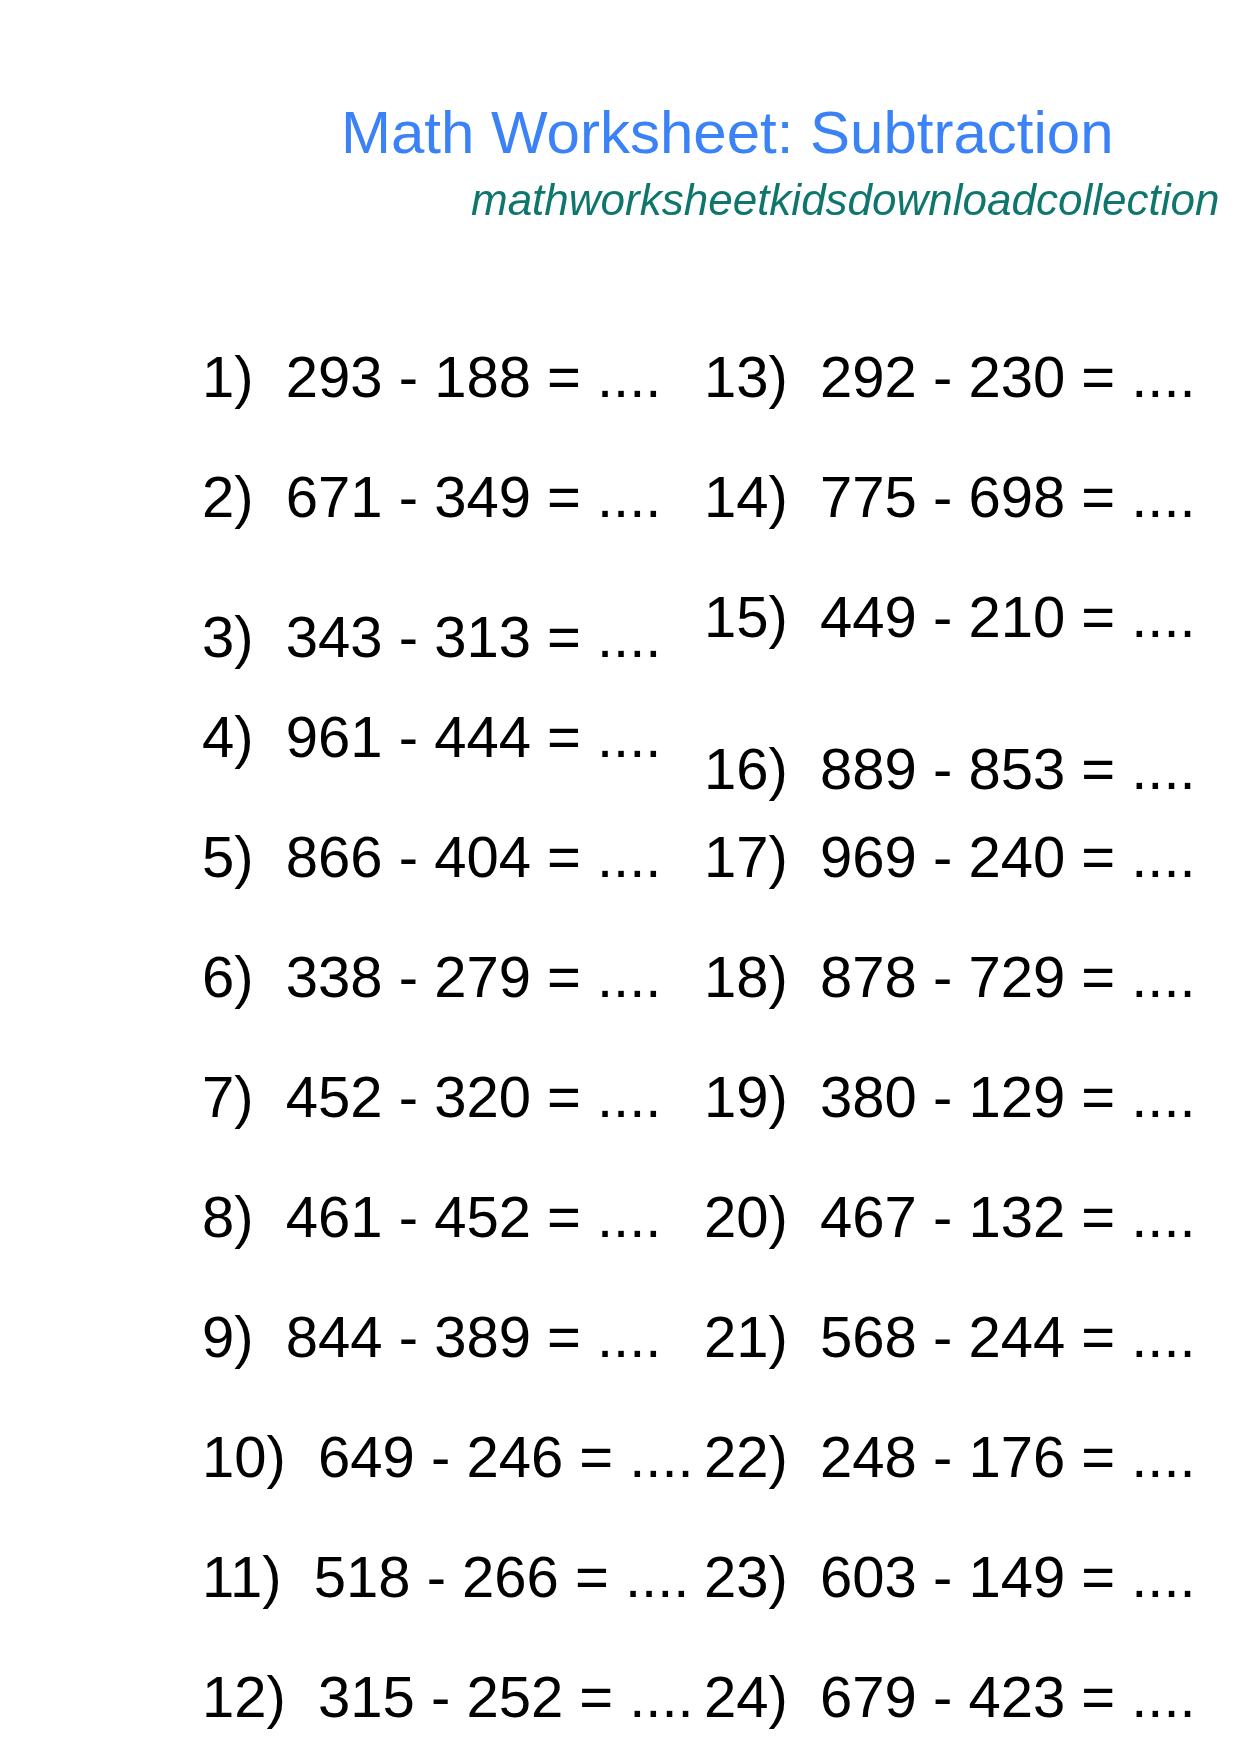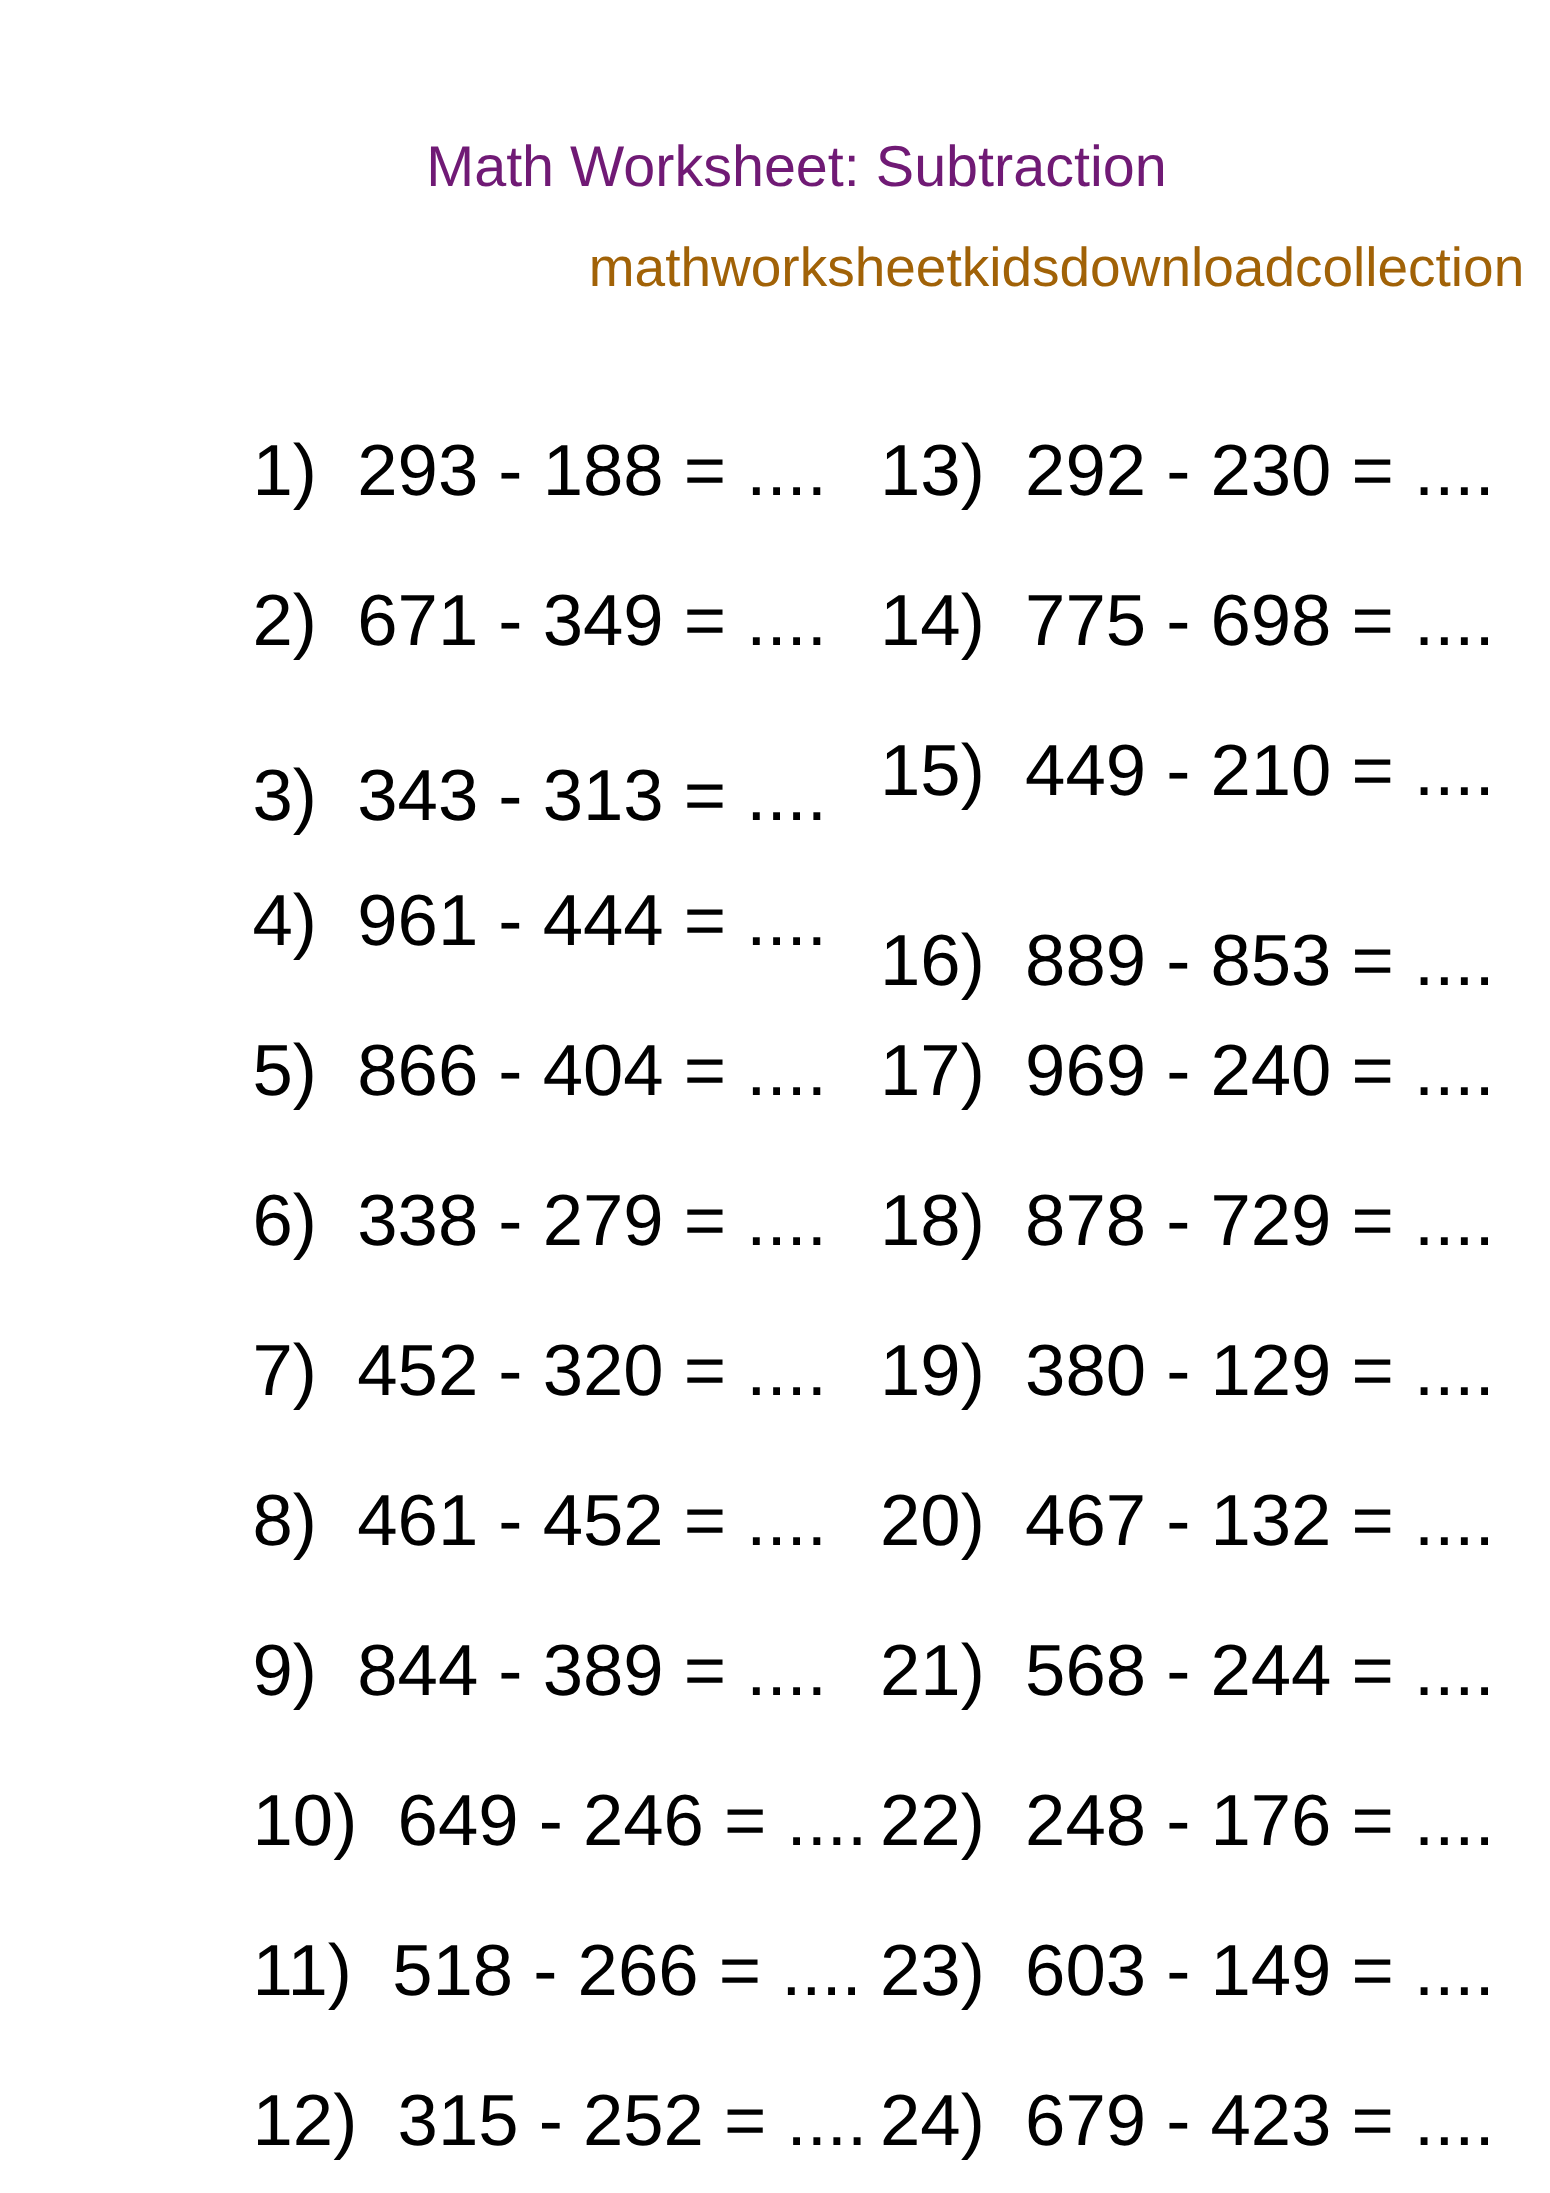--- a/index.html
+++ b/index.html
@@ -1,18 +1,18 @@
 <!DOCTYPE html>
 <html><head>
 <meta charset="utf-8">
 <style>
   html, body { margin: 0; padding: 0; background: #ffffff; }
   body { width: 1240px; height: 1754px; position: relative; overflow: hidden; font-family: "Liberation Sans", sans-serif; color: #000; }
-  .title { position: absolute; left: 341px; top: 100px; font-size: 46px; line-height: 66px; white-space: nowrap; color: #701a75; }
-  .subtitle { position: absolute; left: 471px; top: 190px; font-size: 44px; line-height: 50px; white-space: nowrap; color: #a16207; }
+  .title { position: absolute; left: 341px; top: 100px; font-size: 60px; line-height: 66px; white-space: nowrap; color: #3b82f6; }
+  .subtitle { position: absolute; left: 471px; top: 175px; font-size: 44px; line-height: 50px; white-space: nowrap; color: #0f766e; font-style: italic; }
   .col { position: absolute; top: 0; }
   .col.left { left: 202px; }
   .col.right { left: 704px; }
   .problem { position: absolute; left: 0; font-size: 58px; line-height: 50px; white-space: pre; color: #000; }
 </style>
 </head>
 <body>
 
 <div class="title">Math Worksheet: Subtraction</div>
 <div class="subtitle">mathworksheetkidsdownloadcollection</div>

